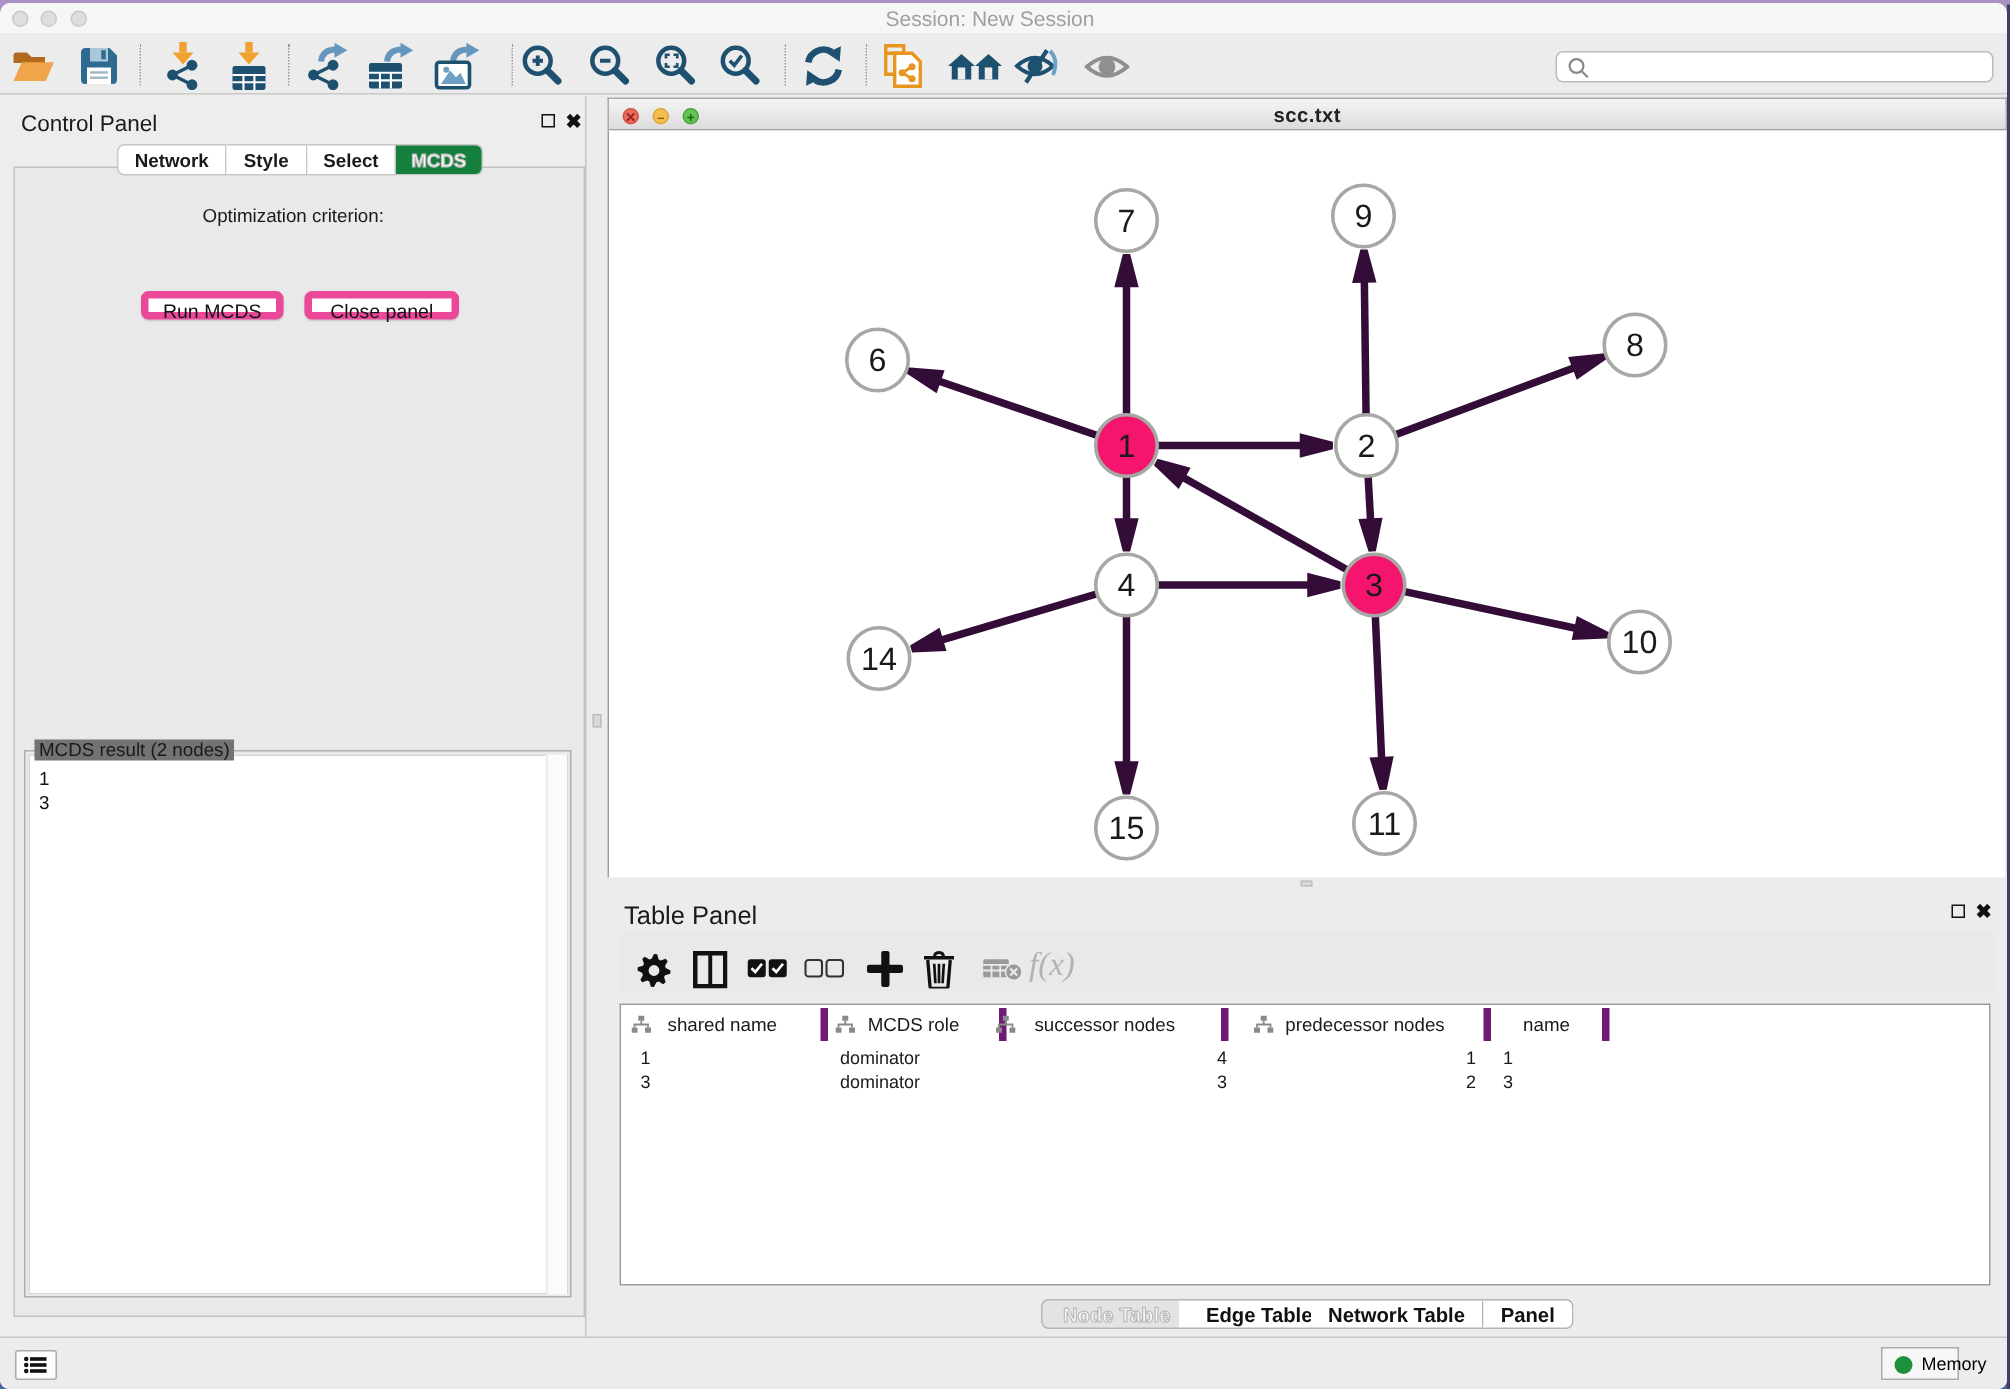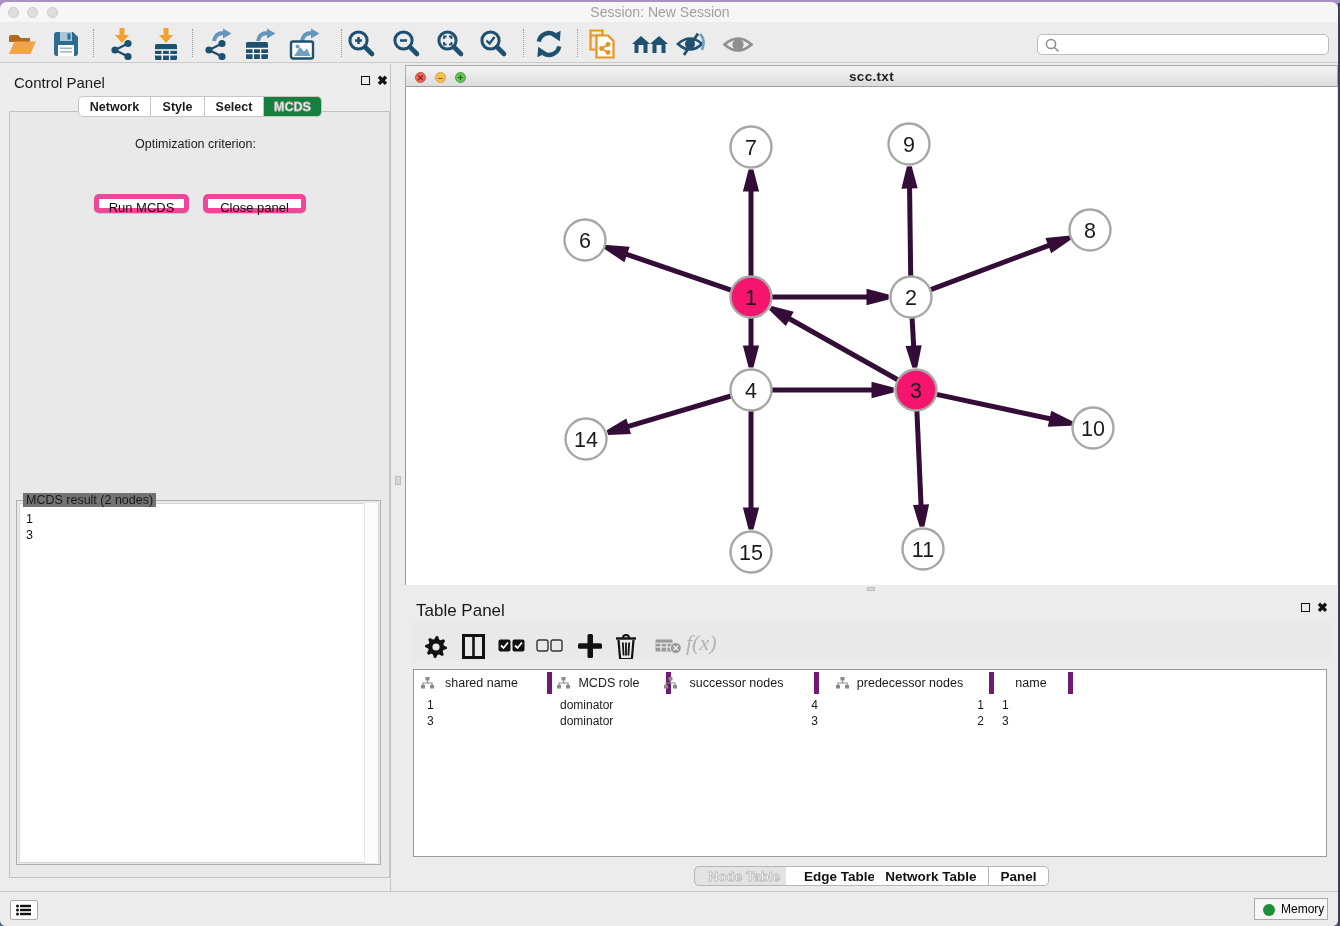--- a/index.html
+++ b/index.html
@@ -44,21 +44,21 @@
 #tbl-head{position:absolute;left:0;top:2px;height:22px;background:#f3f3f3;border-bottom:1px solid #c8c8c8;font-size:12.5px;color:#1a1a1a;}
 .hcell{position:absolute;top:0;height:22px;border-right:5px solid #701a75;text-align:center;line-height:22px;}
 .hico{position:absolute;top:5px;left:5px;}
 .trow{position:absolute;font-size:12px;color:#1a1a1a;height:16px;line-height:16px;}
 .tc{position:absolute;}
 #tp-tabs{position:absolute;left:289px;top:273px;height:20px;font-size:13.5px;}
 .tptab{position:absolute;top:0;height:20px;line-height:19px;text-align:center;background:#fff;border:1px solid #b5b5b5;border-left:none;color:#111;font-size:13.5px;font-weight:bold;}
 
 #statusbar{position:absolute;left:0;top:889px;width:1338px;height:35px;background:#ececec;border-top:1px solid #c6c6c6;}
 #listbtn{position:absolute;left:10px;top:8px;width:28px;height:20px;background:#fdfdfd;border:1px solid #ababab;border-radius:2px;}
-#membtn{position:absolute;left:1254px;top:6px;width:74px;height:22px;background:#f7f7f7;border:1px solid #ababab;font-size:12px;line-height:20px;}
+#membtn{position:absolute;left:1254px;top:6px;width:52px;height:22px;background:#f7f7f7;border:1px solid #ababab;font-size:12px;line-height:20px;}
 #memdot{position:absolute;left:8px;top:5px;width:12px;height:12px;border-radius:50%;background:#1e8f3a;}
 #redge{position:absolute;right:0;top:3px;width:2px;height:923px;background:#3c3f63;}
 </style></head>
 <body>
 <div id="win">
   <div id="titlebar">
     <div class="tl" style="left:8px;"></div>
       <div class="tl" style="left:27px;"></div>
       <div class="tl" style="left:47px;"></div>
     <div id="title">Session: New Session</div>

